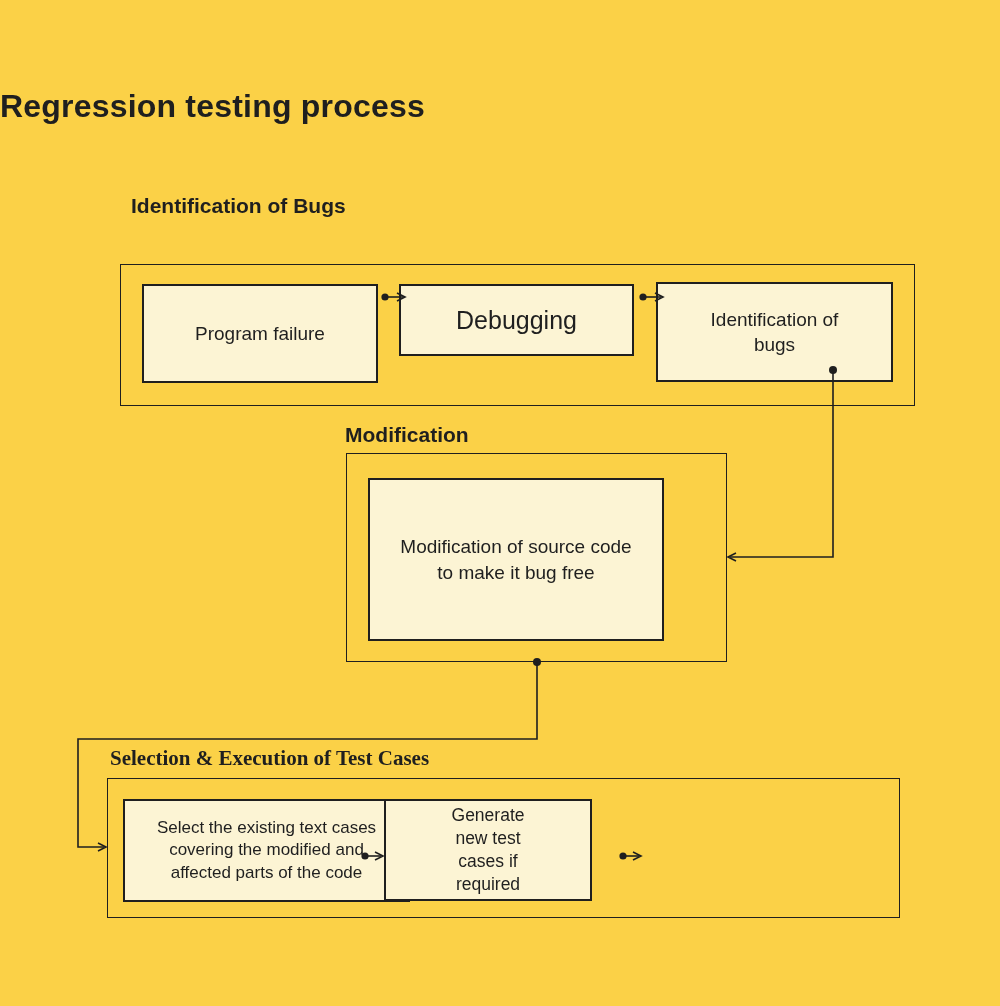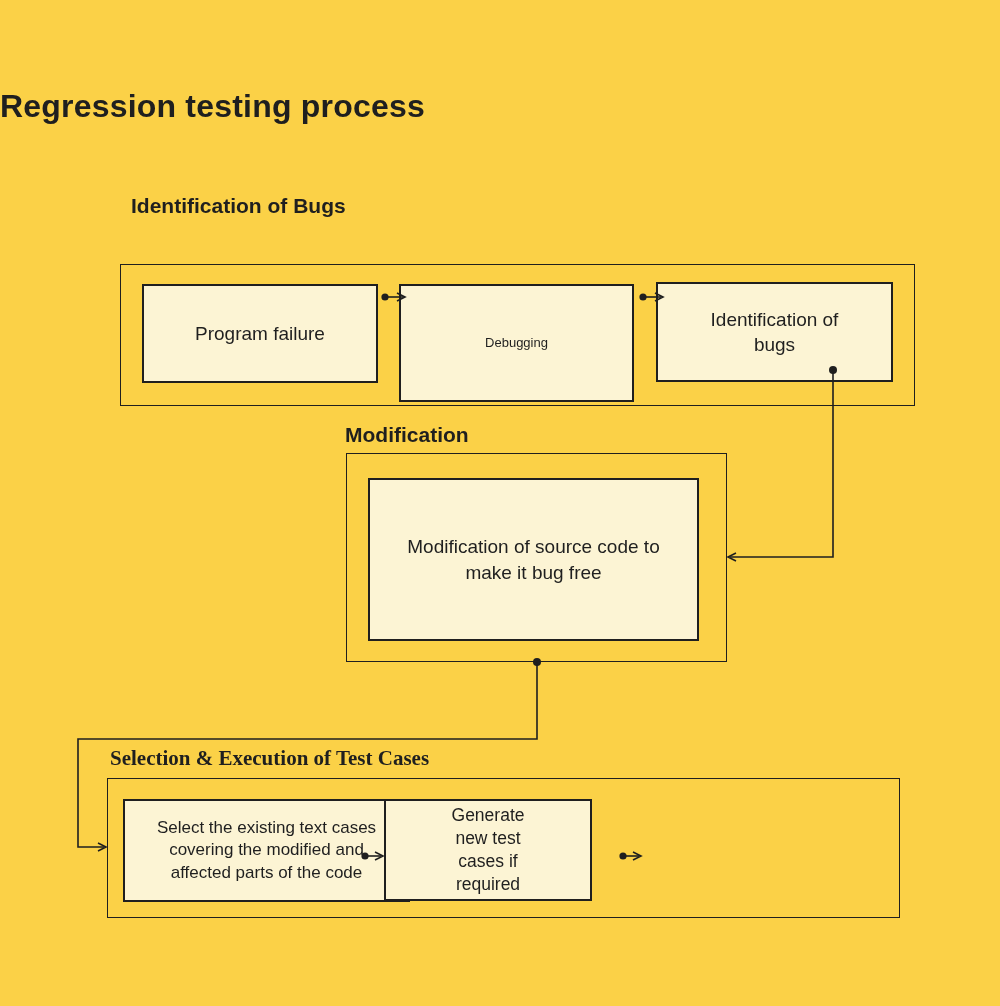--- a/index.html
+++ b/index.html
@@ -53,26 +53,26 @@
     align-items:center;
     justify-content:center;
     text-align:center;
     line-height:1.32;
     color:var(--text);
   }
   
   .lbl-s1{left:131px; top:194px;}
   .cont-s1{left:120px; top:228px; width:795px; height:142px;margin-top:36px;}
   .n-s1a{left:21px;  top:19px; width:236px; height:99px;  font-size:19px; padding:0 20px;}
-  .n-s1b{left:278px; top:19px; width:235px; height:118px;  font-size:13px; padding:0 15px;}
+  .n-s1b{left:278px; top:19px; width:235px; height:72px;  font-size:25px; padding:0 15px;}
   .n-s1c{left:535px; top:17px; width:237px; height:100px; font-size:19px; padding:0 46px;}
   
   .lbl-s2{left:345px; top:423px;}
   .cont-s2{left:346px; top:453px; width:381px; height:209px;}
-  .n-s2a{left:21px; top:24px; width:331px; height:163px; font-size:19px; padding:0 30px;}
+  .n-s2a{left:21px; top:24px; width:296px; height:163px; font-size:19px; padding:0 30px;}
   
   .lbl-s3{left:110px; top:746px;font-family:Liberation Serif, serif;}
   .cont-s3{left:107px; top:778px; width:793px; height:140px;}
   .n-s3a{left:15px;  top:20px; width:287px; height:103px; font-size:17px; padding:0 26px;}
   .n-s3b{left:276px; top:20px; width:208px; height:102px; font-size:17.5px; padding:0 51px;}
   .n-s3c{left:534px; top:20px; width:242px; height:102px; font-size:17.5px; padding:0 26px;}
   
   .connectors{
     position:absolute;
     left:0; top:0;

